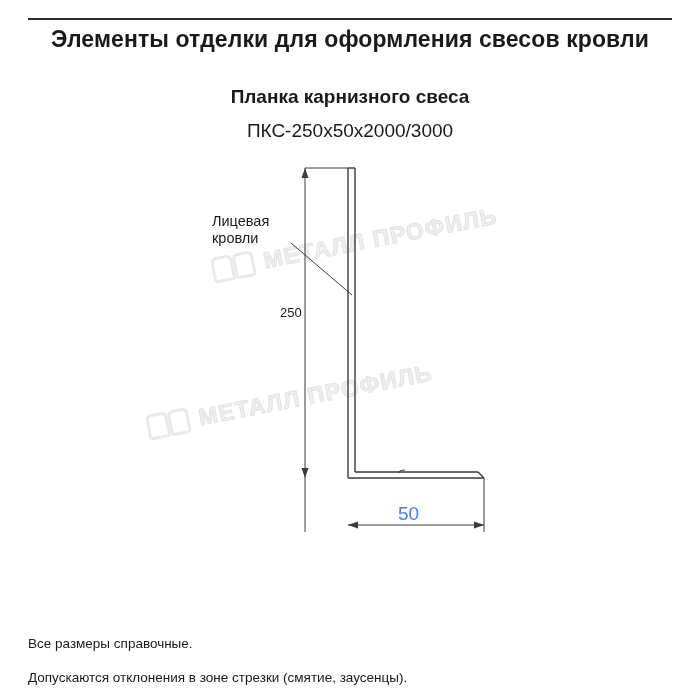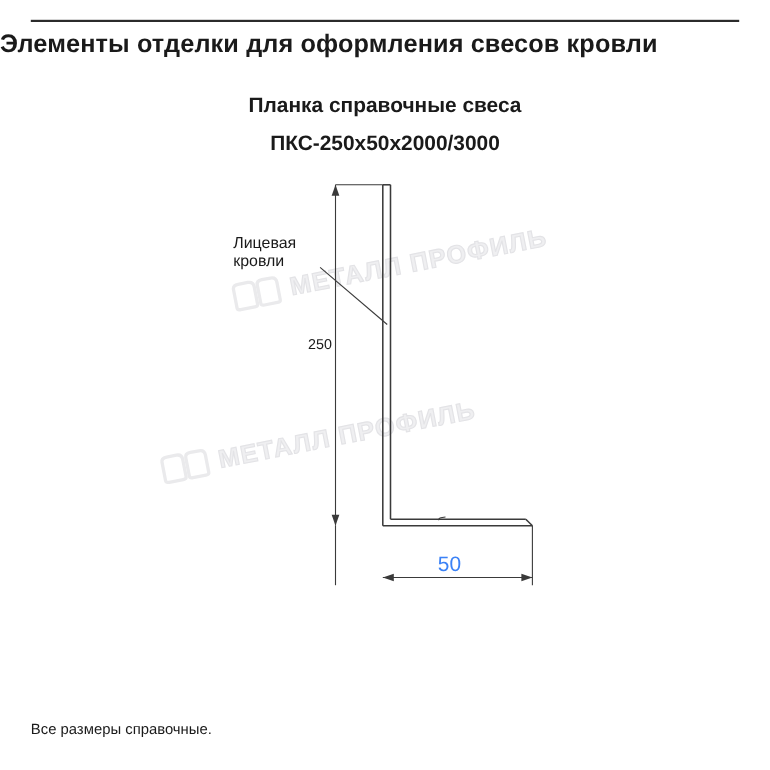--- a/index.html
+++ b/index.html
@@ -25,41 +25,42 @@
     top: 18px;
     width: 644px;
     height: 2px;
     background: #2b2b2b;
   }
   .title {
     position: absolute;
     left: 0;
     top: 26px;
     width: 700px;
+    text-align: center;
     font-size: 23px;
     font-weight: bold;
     letter-spacing: 0.1px;
   }
   .subtitle1 {
     position: absolute;
     left: 0;
     top: 86px;
     width: 700px;
     text-align: center;
     font-size: 19px;
     font-weight: bold;
   }
   .subtitle2 {
     position: absolute;
     left: 0;
     top: 120px;
     width: 700px;
     text-align: center;
     font-size: 19px;
-    font-weight: bold;
+    font-weight: normal;
   }
   .drawing {
     position: absolute;
     left: 0;
     top: 0;
     width: 700px;
     height: 700px;
   }
   .watermarks {
     position: absolute;
@@ -86,21 +87,21 @@
     white-space: nowrap;
   }
   .wm .wm-mark {
     width: 46px;
     height: 30px;
     flex: none;
   }
   .note1 {
     position: absolute;
     left: 28px;
-    top: 655px;
+    top: 636px;
     font-size: 13.5px;
     color: #1a1a1a;
   }
   .note2 {
     position: absolute;
     left: 28px;
     top: 670px;
     font-size: 13.5px;
     color: #1a1a1a;
   }
@@ -130,21 +131,21 @@
   }
 </style>
 </head>
 <body>
 
 <div class="page">
 
   <div class="top-rule"></div>
 
   <div class="title">Элементы отделки для оформления свесов кровли</div>
-  <div class="subtitle1">Планка справочные свеса</div>
+  <div class="subtitle1">Планка карнизного свеса</div>
   <div class="subtitle2">ПКС-250х50х2000/3000</div>
 
   <div class="watermarks">
     <div class="wm" style="left:208px; top:228px;">
       <svg class="wm-mark" viewBox="0 0 46 30">
         <path d="M3 25 L3 8 Q3 4 8 4 L17 4 Q22 4 22 9 L22 25 Q22 27 19 27 L6 27 Q3 27 3 25 Z" fill="none" stroke="#eaeaec" stroke-width="3"></path>
         <path d="M25 25 L25 8 Q25 4 30 4 L38 4 Q43 4 43 9 L43 25 Q43 27 40 27 L28 27 Q25 27 25 25 Z" fill="none" stroke="#eaeaec" stroke-width="3"></path>
       </svg>
       <span class="wm-text">МЕТАЛЛ ПРОФИЛЬ</span>
     </div>
@@ -187,14 +188,15 @@
 
   <div class="label-face">
     <span>Лицевая</span><br>
     <span>кровли</span>
   </div>
 
   <div class="dim-250">250</div>
   <div class="dim-50">50</div>
 
   <div class="note1">Все размеры справочные.</div>
+  <div class="note2">Допускаются отклонения в зоне стрезки (смятие, заусенцы).</div>
 
 </div>
 
 </body></html>

